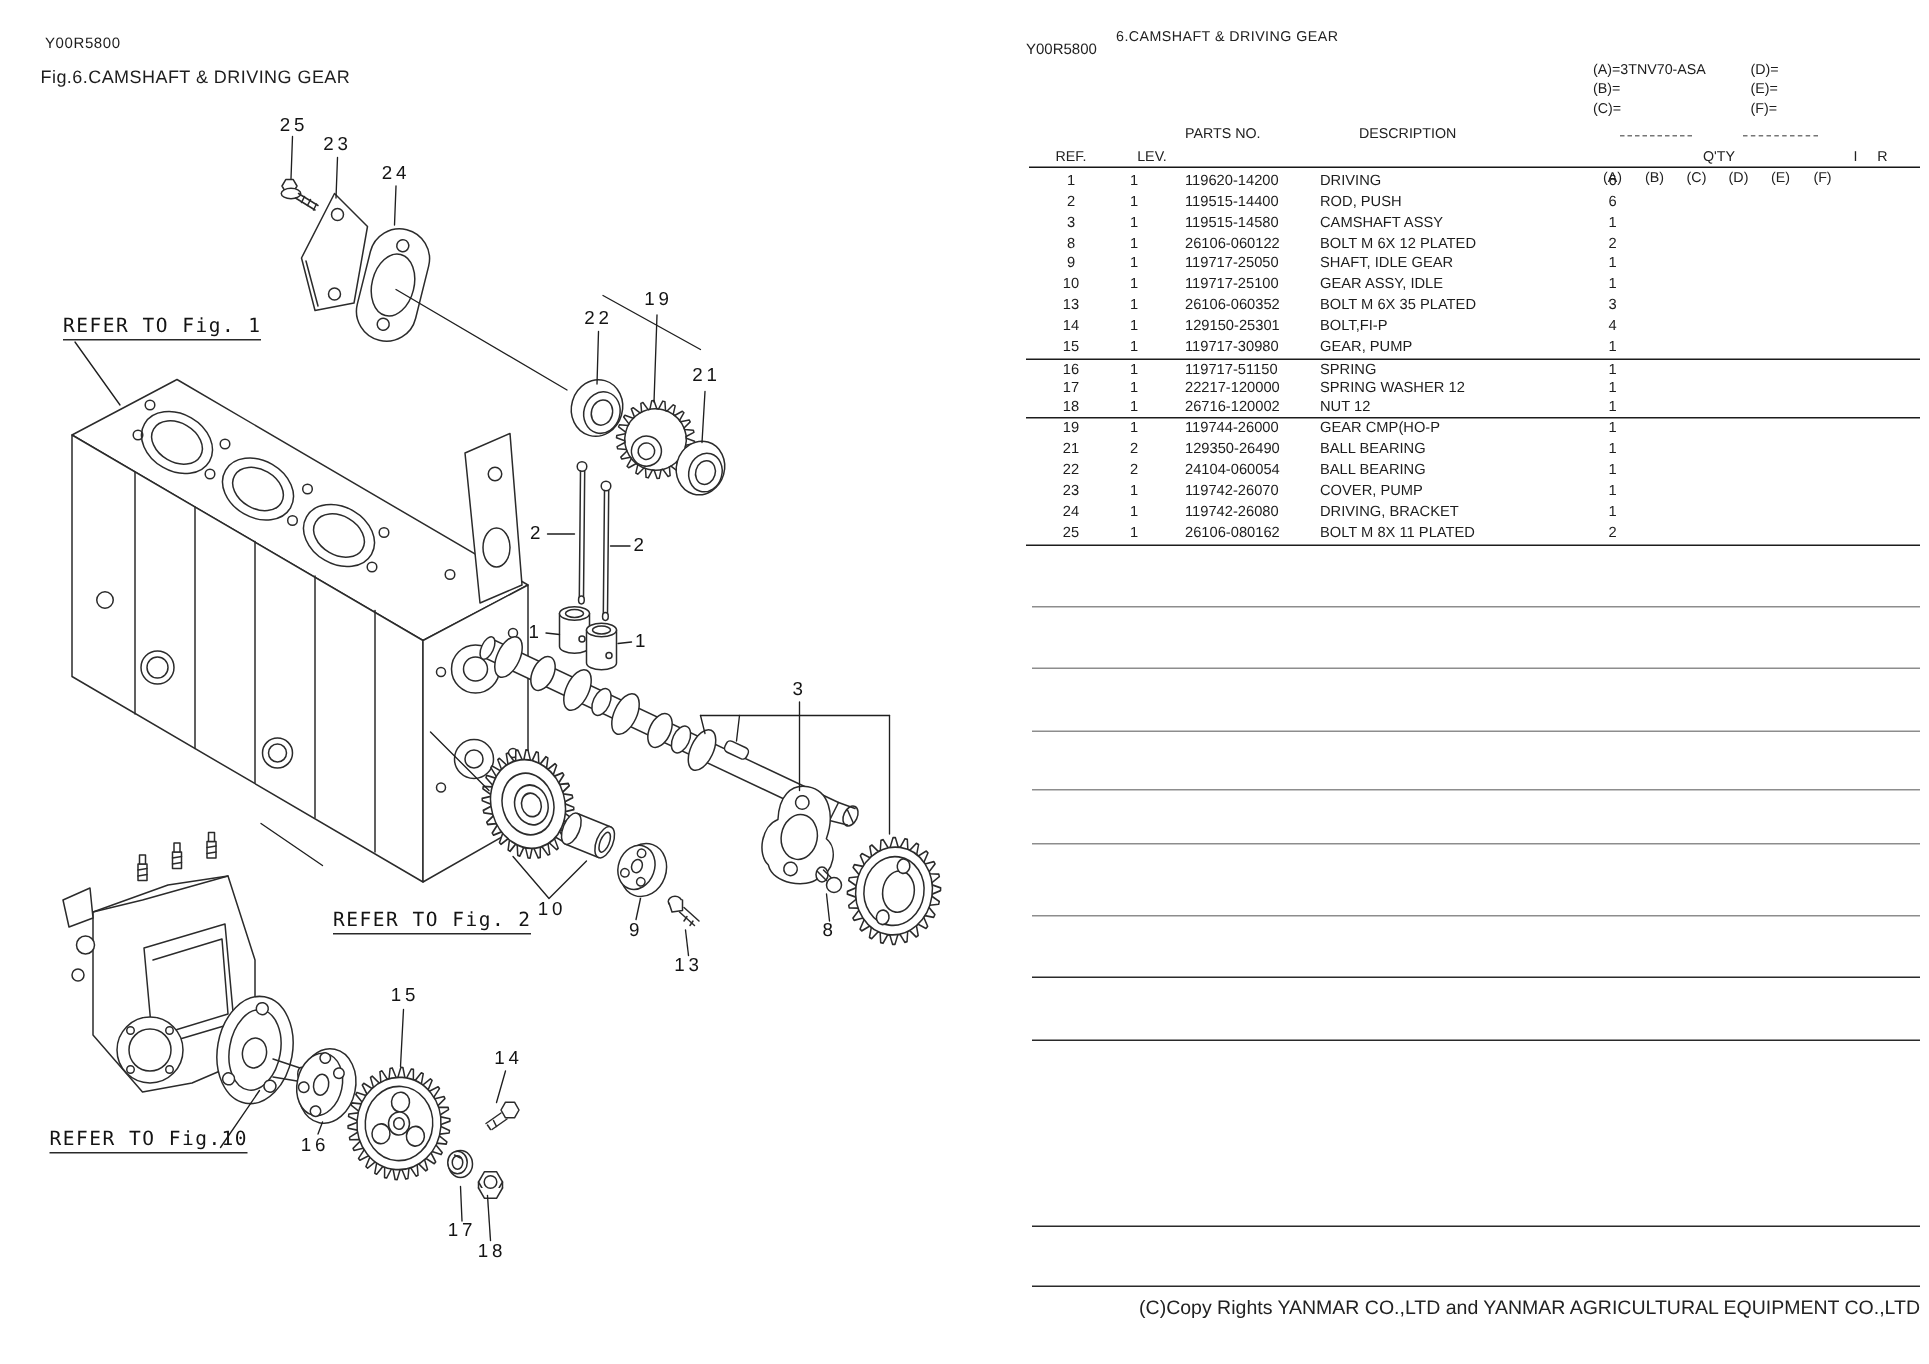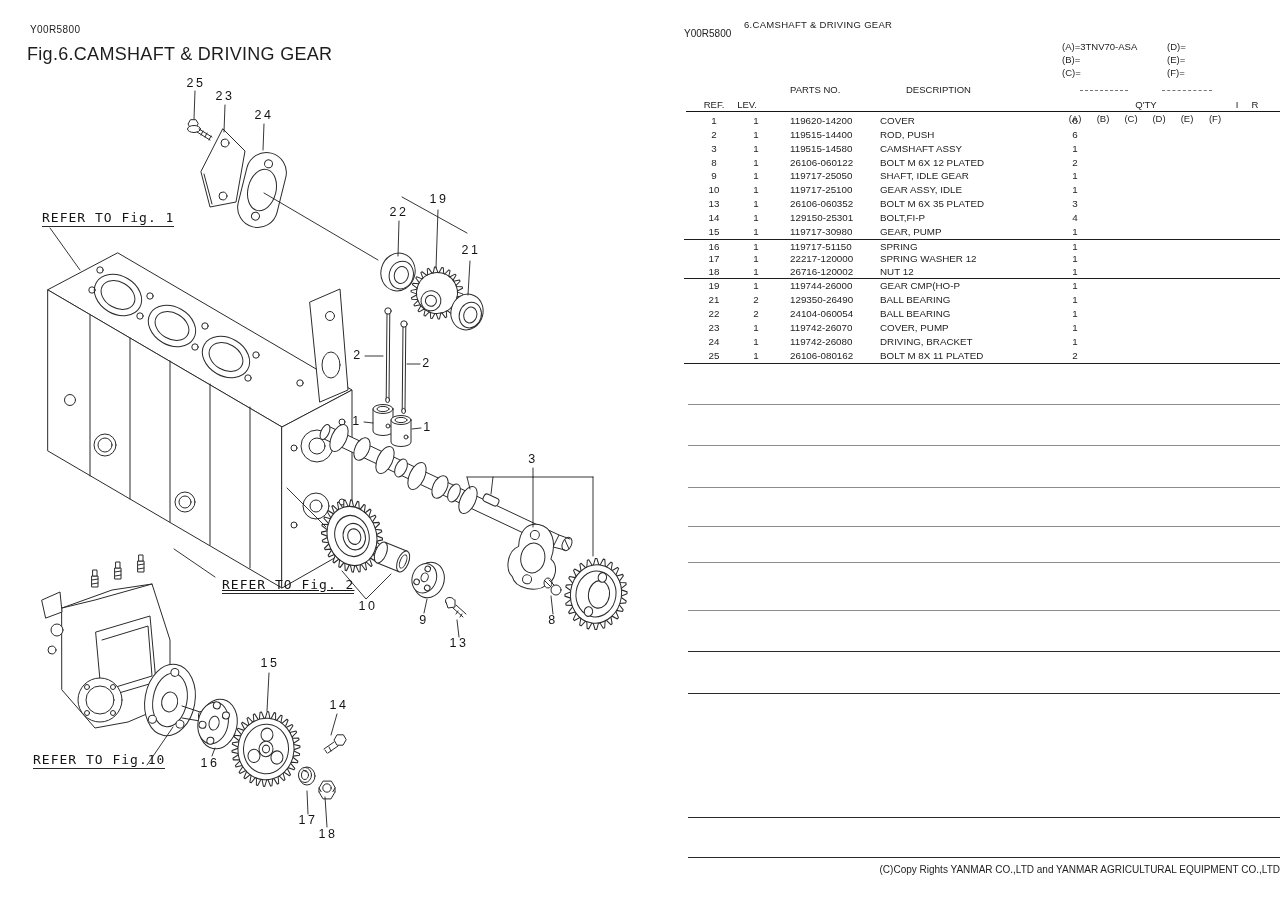--- a/index.html
+++ b/index.html
@@ -1,21 +1,21 @@
 <!DOCTYPE html>
 <html><head>
 <meta charset="utf-8">
 <style>
   html,body{margin:0;padding:0;background:#fff;}
   #page{position:relative;width:1286px;height:909px;background:#fff;overflow:hidden;
         font-family:"Liberation Sans",sans-serif;color:#1d1d1d;}
   .abs{position:absolute;}
   
   .code{font-size:10px;letter-spacing:.4px;}
-  .fig-title{font-size:18px;letter-spacing:.3px;}
+  .fig-title{font-size:12px;letter-spacing:.3px;}
   .callout{position:absolute;transform:translateX(-50%);font-size:12.5px;letter-spacing:2.5px;
            white-space:nowrap;color:#141414;}
   .refer{position:absolute;font-family:"DejaVu Sans Mono",monospace;font-size:13px;
          letter-spacing:1px;border-bottom:1.2px solid #2a2a2a;padding-bottom:1px;
          white-space:nowrap;color:#141414;}
   
   #parts-panel{position:absolute;left:684px;top:0;width:602px;height:909px;}
   .lt{font-size:13.5px;letter-spacing:.3px;}
   .hdr{position:absolute;font-size:9.5px;color:#222;white-space:nowrap;}
   .ctr{transform:translateX(-50%);margin-top:15px;}
@@ -29,21 +29,21 @@
   .g3 .prow{height:13.9px;}
   .prow{position:relative;font-size:9.8px;line-height:1;}
   .prow span{position:absolute;top:2px;white-space:nowrap;}
   .c-ref{left:12px;width:36px;text-align:center;}
   .c-lev{left:54px;width:36px;text-align:center;}
   .c-pn{left:106px;}
   .c-desc{left:196px;}
   .c-qty{left:373px;width:36px;text-align:center;}
   .eline{position:absolute;left:4px;width:592px;height:0;border-top:1.3px solid #2a2a2a;}
   .eline.gray{border-top:1px solid #8d8d8d;}
-  #footer{position:absolute;right:6px;top:864px;font-size:10px;color:#222;white-space:nowrap;text-align:center;}
+  #footer{position:absolute;right:6px;top:864px;font-size:13px;color:#222;white-space:nowrap;text-align:center;}
 </style>
 </head>
 <body>
 
 <div id="page">
 
   <svg class="abs" id="diagram-svg" width="686" height="909" viewBox="0 0 686 909" style="left:0;top:0">
     <g stroke="#2b2b2b" stroke-width="1" fill="none" stroke-linejoin="round" stroke-linecap="round">
 
       <g>
@@ -393,39 +393,39 @@
       <div class="callout" style="left: 368px; top: 599px;">10</div>
       <div class="callout" style="left: 424px; top: 613px;">9</div>
       <div class="callout" style="left: 459px; top: 636px;">13</div>
       <div class="callout" style="left: 553px; top: 613px;">8</div>
       <div class="callout" style="left: 270px; top: 656px;">15</div>
       <div class="callout" style="left: 339px; top: 698px;">14</div>
       <div class="callout" style="left: 210px; top: 756px;">16</div>
       <div class="callout" style="left: 308px; top: 813px;">17</div>
       <div class="callout" style="left: 328px; top: 827px;">18</div>
       <div class="refer" style="left: 42px; top: 210px;">REFER TO Fig. 1</div>
-      <div class="refer" style="left: 222px; top: 577px; text-decoration: underline;">REFER TO Fig. 2</div>
+      <div class="refer" style="left: 222px; top: 606px;">REFER TO Fig. 2</div>
       <div class="refer" style="left: 33px; top: 752px;">REFER TO Fig.10</div>
     </div>
 
   <div id="parts-panel">
     <div class="hdr" style="left:0;top:28px;font-size:10px">Y00R5800</div>
     <div class="hdr lt" style="left:60px;top:19px">6.CAMSHAFT &amp; DRIVING GEAR</div>
 
     <div id="variants">
         <div class="vrow" style="left: 378px; top: 41px;">(A)=3TNV70-ASA</div>
         <div class="vrow" style="left: 378px; top: 54px;">(B)=</div>
         <div class="vrow" style="left: 378px; top: 67px;">(C)=</div>
         <div class="vrow" style="left: 483px; top: 41px;">(D)=</div>
         <div class="vrow" style="left: 483px; top: 54px;">(E)=</div>
         <div class="vrow" style="left: 483px; top: 67px;">(F)=</div>
       </div>
 
     <div class="hdr ctr" style="left:30px;top:84px">REF.</div>
-    <div class="hdr ctr" style="left:63px;top:84px">LEV.</div>
+    <div class="hdr ctr" style="left:84px;top:84px">LEV.</div>
     <div class="hdr" style="left:106px;top:84px">PARTS NO.</div>
     <div class="hdr" style="left:222px;top:84px">DESCRIPTION</div>
     <div class="qdash" style="left:396px;top:90px;width:48px"></div>
     <div class="hdr ctr" style="left:462px;top:84px">Q'TY</div>
     <div class="qdash" style="left:478px;top:90px;width:50px"></div>
     <div class="hdr ctr" style="left:553px;top:84px">I</div>
     <div class="hdr ctr" style="left:571px;top:84px">R</div>
     <div id="qty-cols">
         <div class="hdr ctr" style="left: 391px; top: 98px;">(A)</div>
         <div class="hdr ctr" style="left: 419px; top: 98px;">(B)</div>
@@ -436,21 +436,21 @@
       </div>
 
     <div class="hrule" style="top:111px"></div>
 
     <div id="rows">
         <div class="row-group g1">
           <div class="prow">
             <span class="c-ref">1</span>
             <span class="c-lev">1</span>
             <span class="c-pn">119620-14200</span>
-            <span class="c-desc">COVER</span>
+            <span class="c-desc">DRIVING</span>
             <span class="c-qty">6</span>
           </div>
           <div class="prow">
             <span class="c-ref">2</span>
             <span class="c-lev">1</span>
             <span class="c-pn">119515-14400</span>
             <span class="c-desc">ROD, PUSH</span>
             <span class="c-qty">6</span>
           </div>
           <div class="prow">

